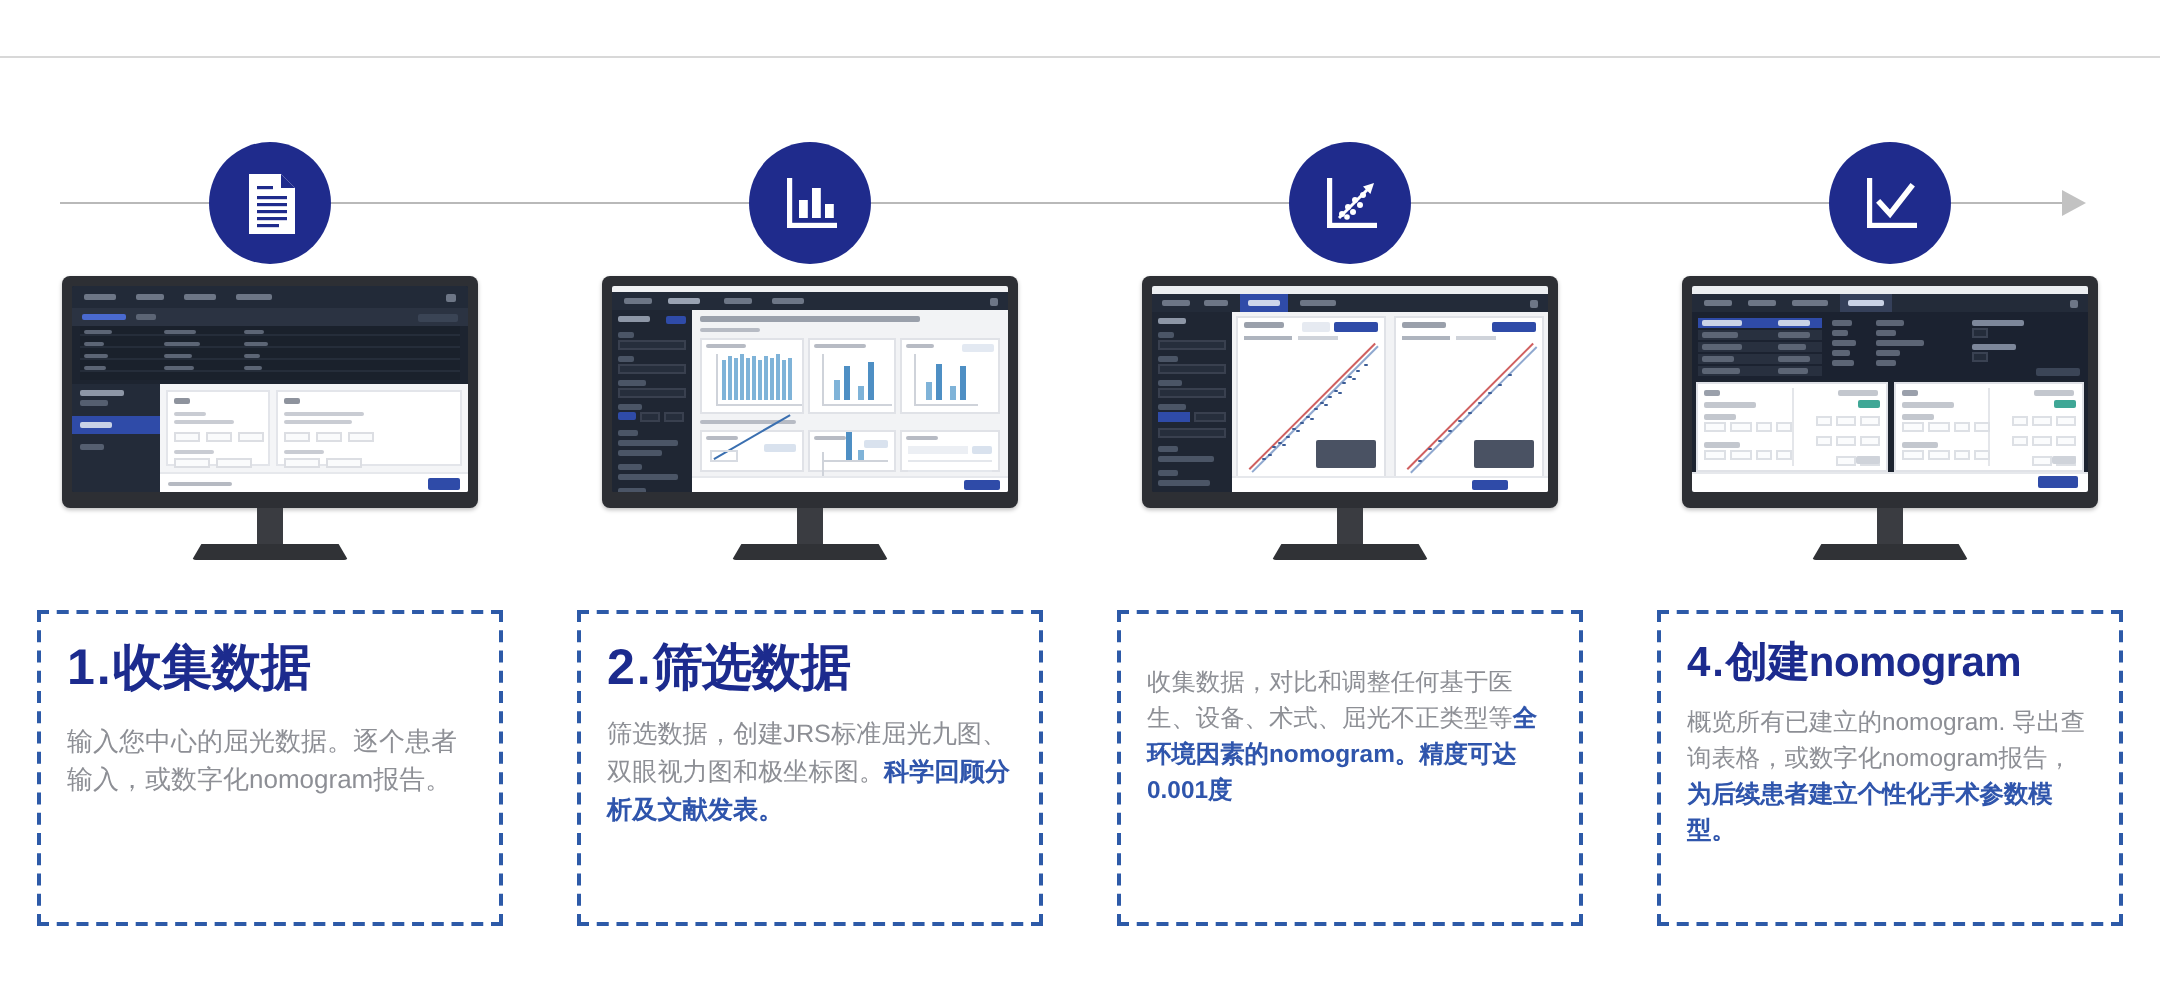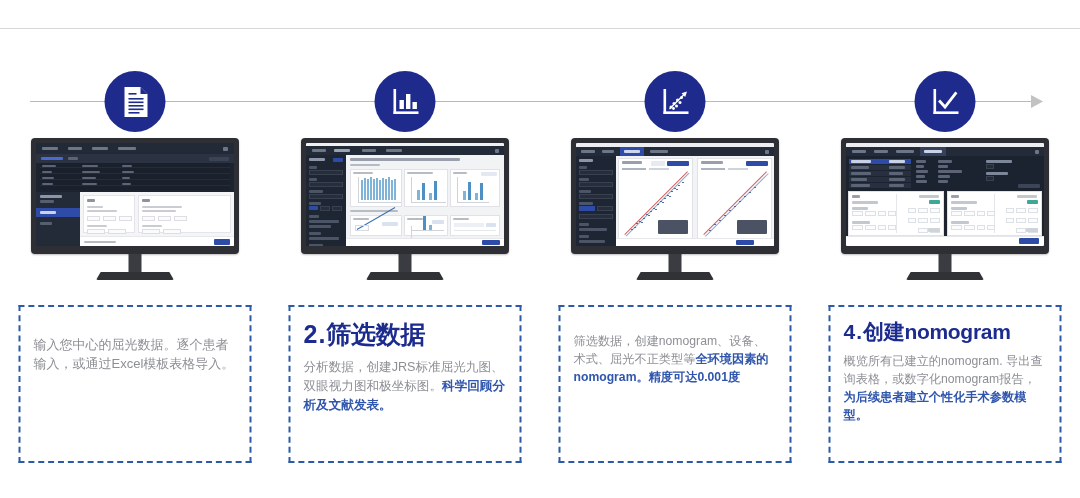--- a/index.html
+++ b/index.html
@@ -290,22 +290,25 @@
                 </div>
               </div>
             </div>
           </div>
         </div>
         <div class="monitor-neck"></div>
         <div class="monitor-base"></div>
       </div>
 
       <div class="card c1">
+        <div class="card-title">
+          <span class="num">1.</span><span>收集数据</span>
+        </div>
         <div class="card-body">
-          <span>输入您中心的屈光数据。逐个患者输入，或通过Excel模板表格导入。</span><span class="hl"></span>
+          <span>输入您中心的屈光数据。逐个患者输入，或数字化nomogram报告。</span><span class="hl"></span>
         </div>
       </div>
     </div>
 
     <div class="step">
       <div class="icon-circle">
         <svg width="30" height="30" viewBox="0 0 30 30">
           <rect x="3" y="2" width="2.6" height="25" fill="#ffffff"></rect>
           <rect x="3" y="24.4" width="25" height="2.6" fill="#ffffff"></rect>
           <rect x="9" y="13" width="4.4" height="9" fill="#ffffff"></rect>
@@ -424,21 +427,21 @@
         </div>
         <div class="monitor-neck"></div>
         <div class="monitor-base"></div>
       </div>
 
       <div class="card c2">
         <div class="card-title">
           <span class="num">2.</span><span>筛选数据</span>
         </div>
         <div class="card-body">
-          <span>分析数据，创建JRS标准屈光九图、双眼视力图和极坐标图。</span><span class="hl">科学回顾分析及文献发表。</span>
+          <span>筛选数据，创建JRS标准屈光九图、双眼视力图和极坐标图。</span><span class="hl">科学回顾分析及文献发表。</span>
         </div>
       </div>
     </div>
 
     <div class="step">
       <div class="icon-circle">
         <svg width="30" height="30" viewBox="0 0 30 30">
           <rect x="3" y="2" width="2.6" height="25" fill="#ffffff"></rect>
           <rect x="3" y="24.4" width="25" height="2.6" fill="#ffffff"></rect>
           <g fill="#ffffff">
@@ -548,21 +551,21 @@
               </div>
             </div>
           </div>
         </div>
         <div class="monitor-neck"></div>
         <div class="monitor-base"></div>
       </div>
 
       <div class="card c3">
         <div class="card-body">
-          <span>筛选数据，创建nomogram、设备、术式、屈光不正类型等</span><span class="hl">全环境因素的nomogram。精度可达0.001度</span>
+          <span>收集数据，对比和调整任何基于医生、设备、术式、屈光不正类型等</span><span class="hl">全环境因素的nomogram。精度可达0.001度</span>
         </div>
       </div>
     </div>
 
     <div class="step">
       <div class="icon-circle">
         <svg width="30" height="30" viewBox="0 0 30 30">
           <rect x="3" y="2" width="2.6" height="25" fill="#ffffff"></rect>
           <rect x="3" y="24.4" width="25" height="2.6" fill="#ffffff"></rect>
           <path d="M9.5 14.5 L14.5 20 L25 6.5" stroke="#ffffff" stroke-width="2.8" fill="none" stroke-linecap="square"></path>

